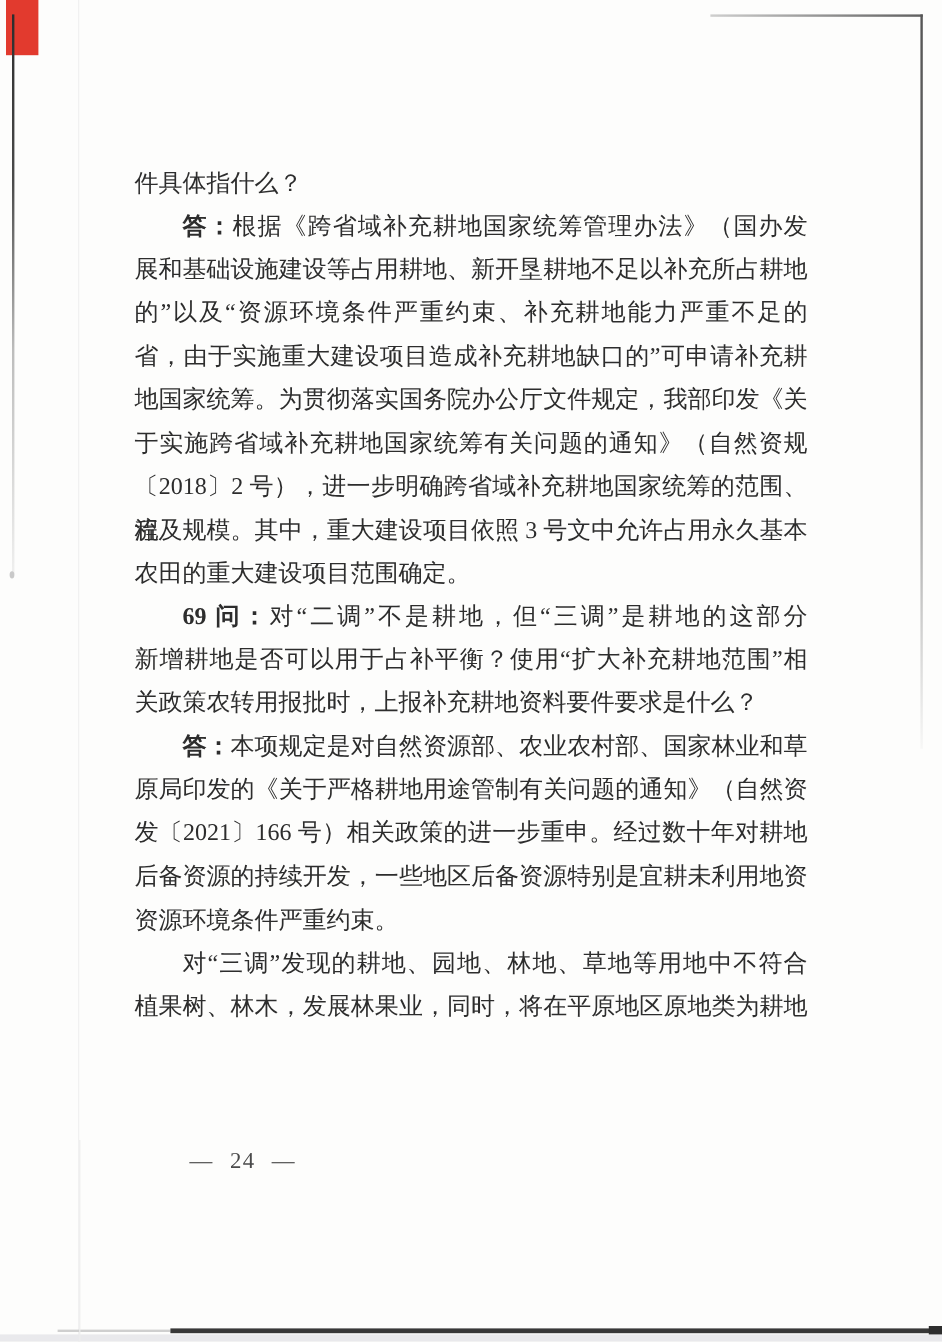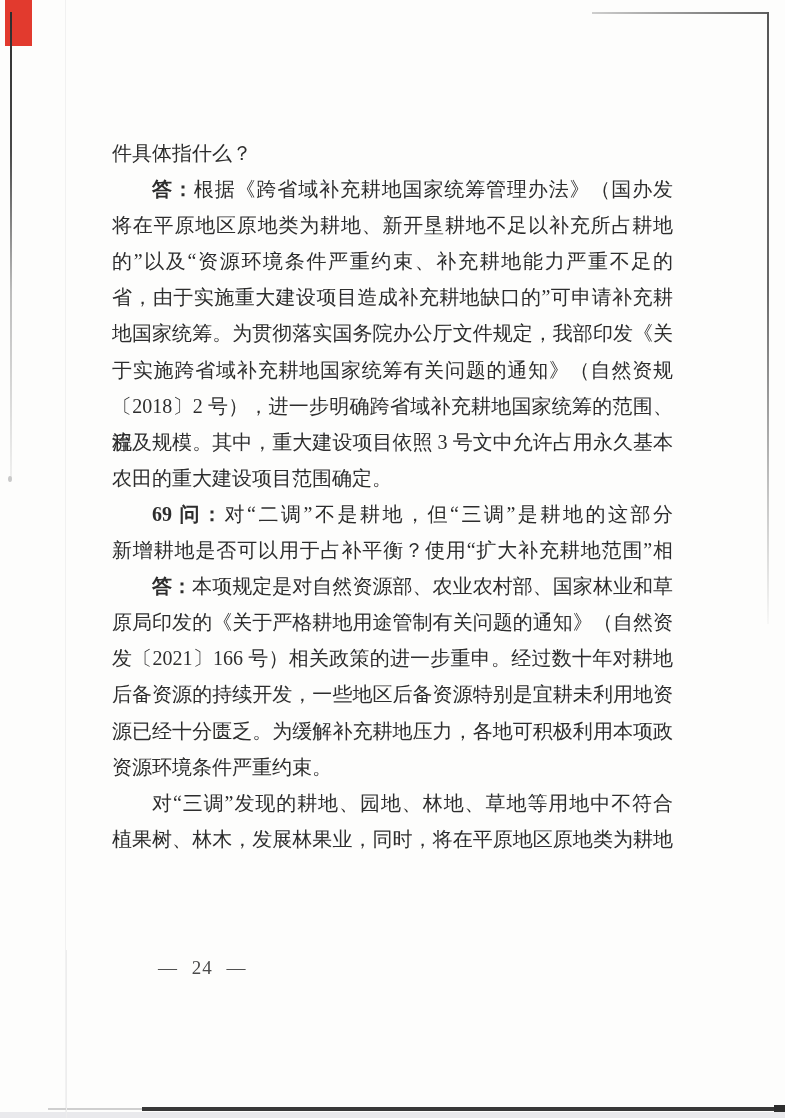--- a/index.html
+++ b/index.html
@@ -60,35 +60,35 @@
   <div class="red-mark"></div>
   <div class="left-scan-line"></div>
   <div class="left-scan-dot"></div>
 
   <div class="border-top"></div>
   <div class="border-right"></div>
 
   <div id="content">
       <div class="line"><span>件具体指什么？</span></div>
       <div class="line justify indent"><span class="bold">答：</span><span>根据《跨省域补充耕地国家统筹管理办法》（国办发</span></div>
-      <div class="line justify"><span>将在平原地区原地类为耕地、新开垦耕地不足以补充所占耕地</span></div>
+      <div class="line justify"><span>展和基础设施建设等占用耕地、新开垦耕地不足以补充所占耕地</span></div>
       <div class="line justify"><span>的”以及“资源环境条件严重约束、补充耕地能力严重不足的</span></div>
       <div class="line justify"><span>省，由于实施重大建设项目造成补充耕地缺口的”可申请补充耕</span></div>
       <div class="line justify"><span>地国家统筹。为贯彻落实国务院办公厅文件规定，我部印发《关</span></div>
       <div class="line justify"><span>于实施跨省域补充耕地国家统筹有关问题的通知》（自然资规</span></div>
       <div class="line justify"><span>〔2018〕2 号），进一步明确跨省域补充耕地国家统筹的范围、流</span></div>
       <div class="line justify"><span>程及规模。其中，重大建设项目依照 3 号文中允许占用永久基本</span></div>
       <div class="line"><span>农田的重大建设项目范围确定。</span></div>
       <div class="line justify indent"><span class="bold">69 问：</span><span>对“二调”不是耕地，但“三调”是耕地的这部分</span></div>
       <div class="line justify"><span>新增耕地是否可以用于占补平衡？使用“扩大补充耕地范围”相</span></div>
+      <div class="line"><span>关政策农转用报批时，上报补充耕地资料要件要求是什么？</span></div>
       <div class="line justify indent"><span class="bold">答：</span><span>本项规定是对自然资源部、农业农村部、国家林业和草</span></div>
       <div class="line justify"><span>原局印发的《关于严格耕地用途管制有关问题的通知》（自然资</span></div>
       <div class="line justify"><span>发〔2021〕166 号）相关政策的进一步重申。经过数十年对耕地</span></div>
       <div class="line justify"><span>后备资源的持续开发，一些地区后备资源特别是宜耕未利用地资</span></div>
-      <div class="line justify"><span>源已经十分匮乏。为缓解补充耕地压力，各地可积极利用本项政</span></div>
       <div class="line"><span>资源环境条件严重约束。</span></div>
       <div class="line justify indent"><span>对“三调”发现的耕地、园地、林地、草地等用地中不符合</span></div>
       <div class="line justify"><span>植果树、林木，发展林果业，同时，将在平原地区原地类为耕地</span></div>
     </div>
 
   <div class="page-number">— 24 —</div>
 
   <div class="bottom-bar-lead"></div>
   <div class="bottom-bar"></div>
   <div class="bottom-bar-end"></div>

